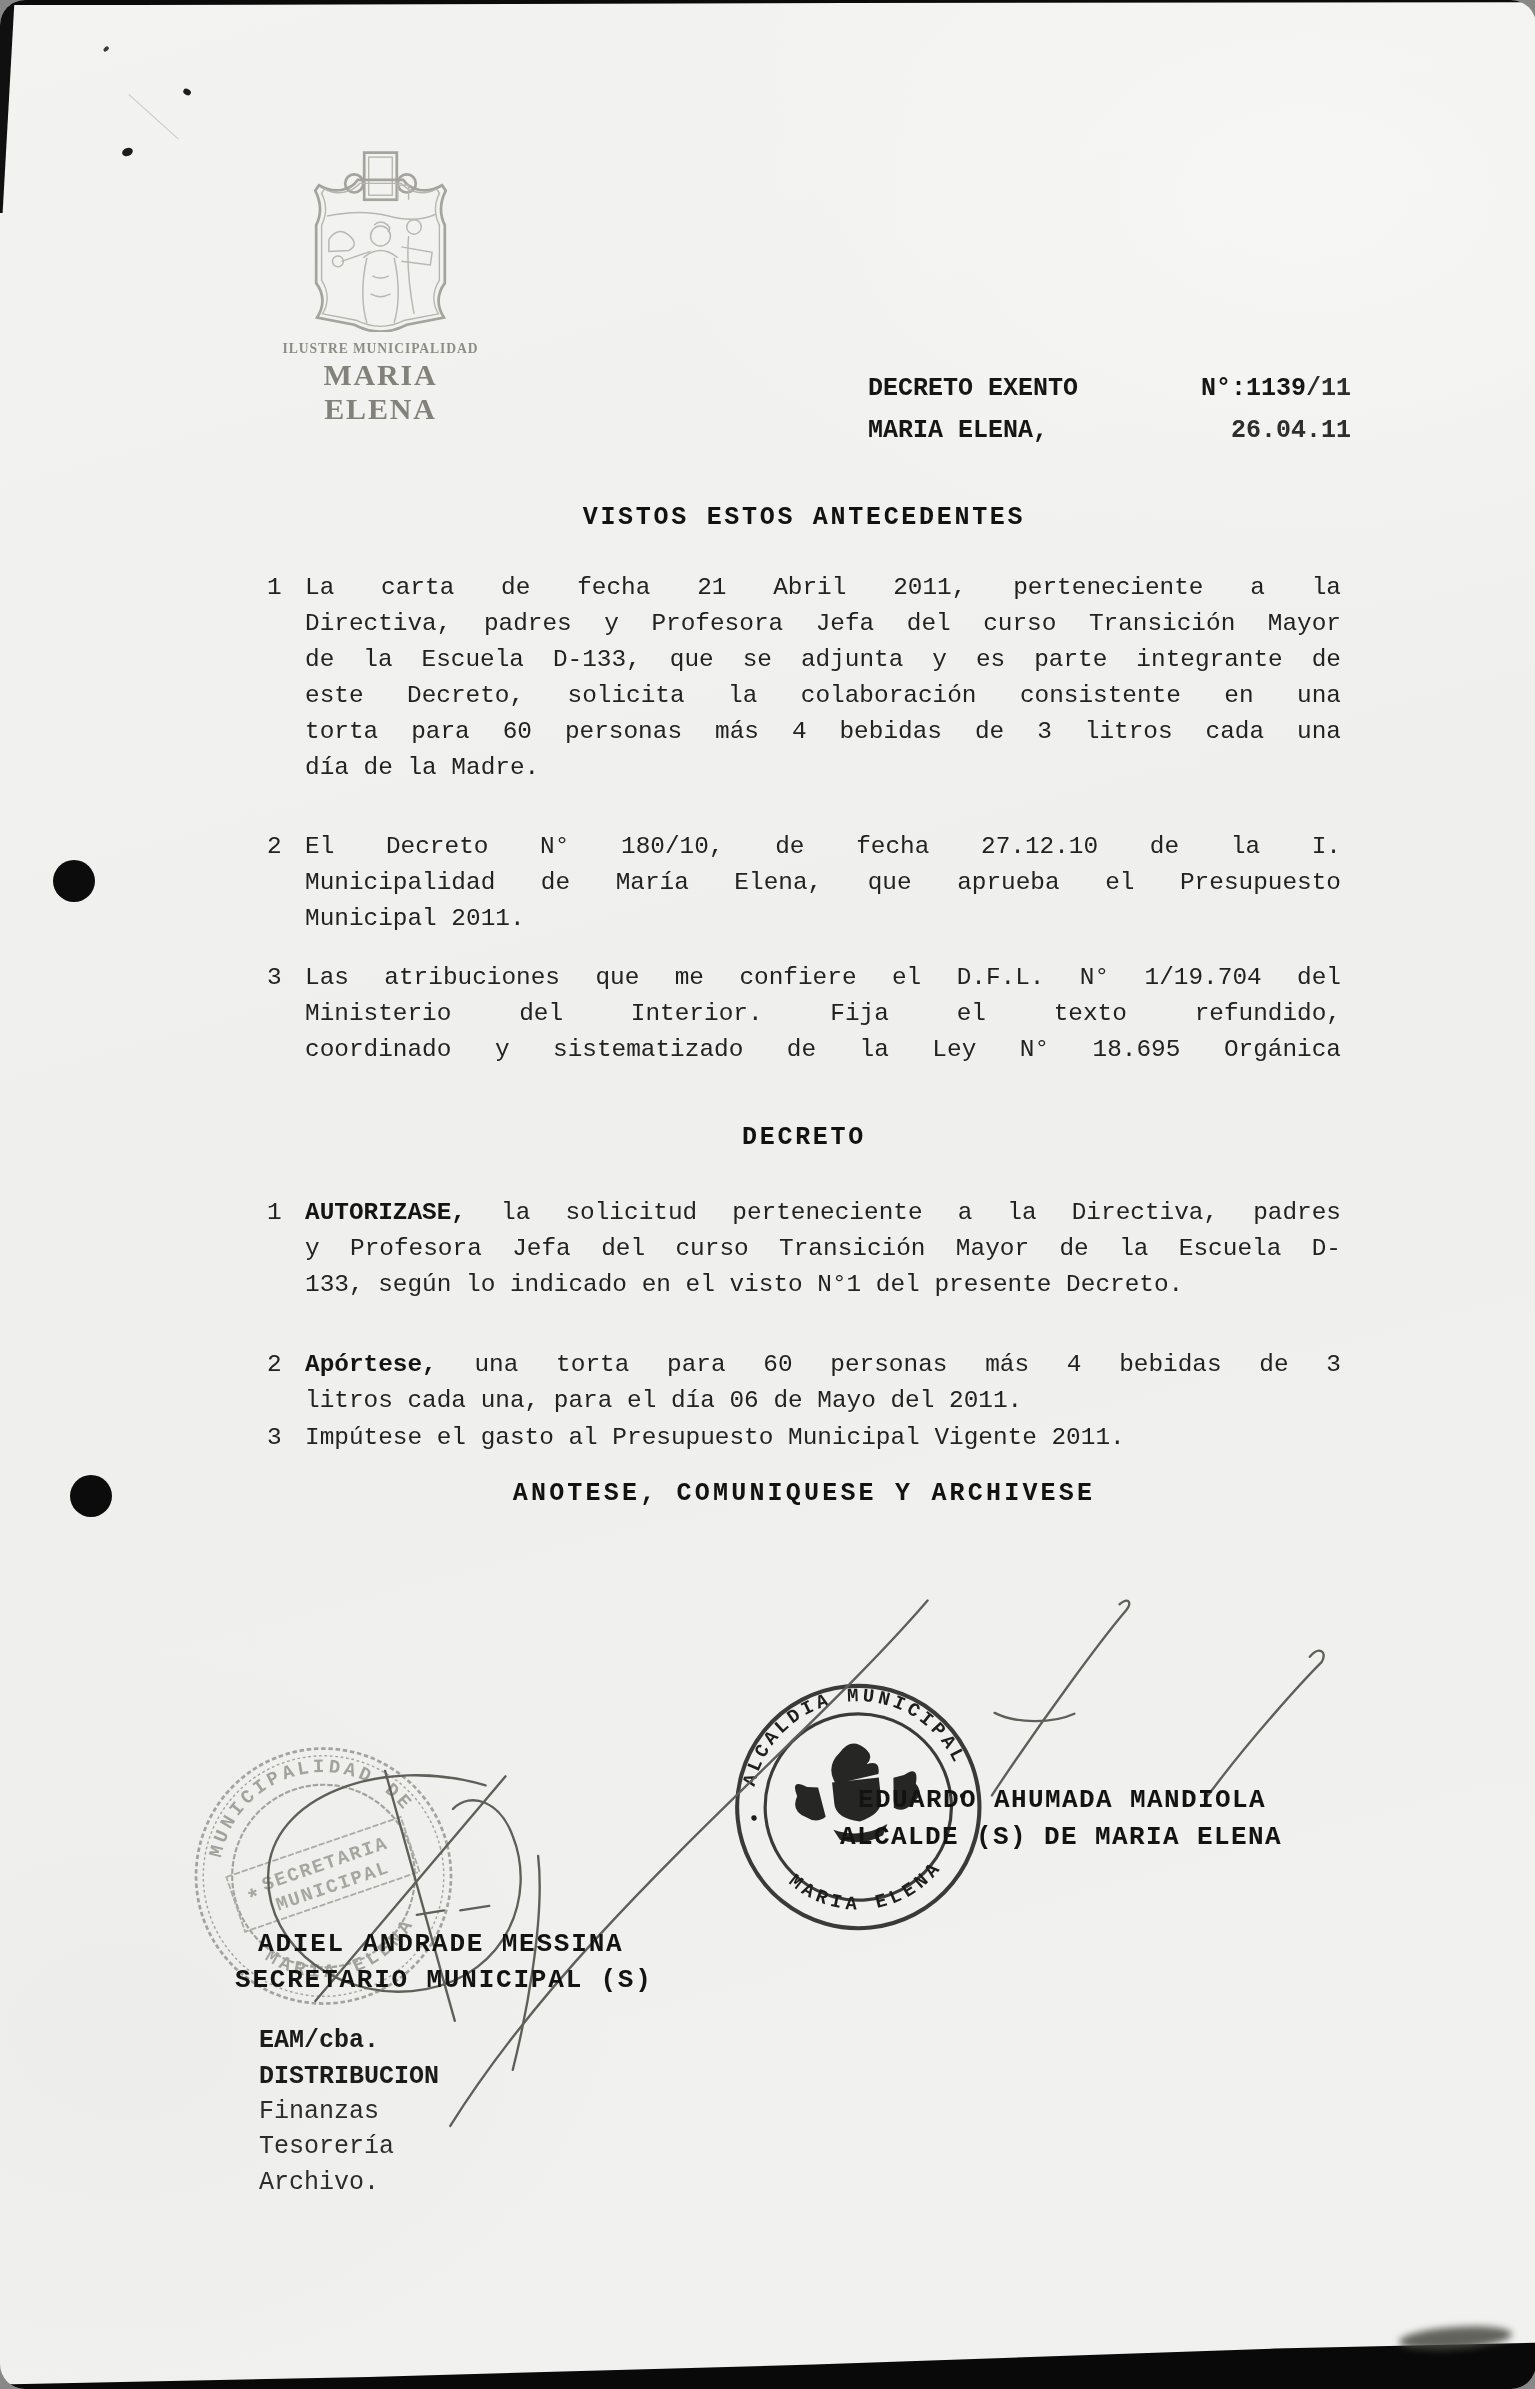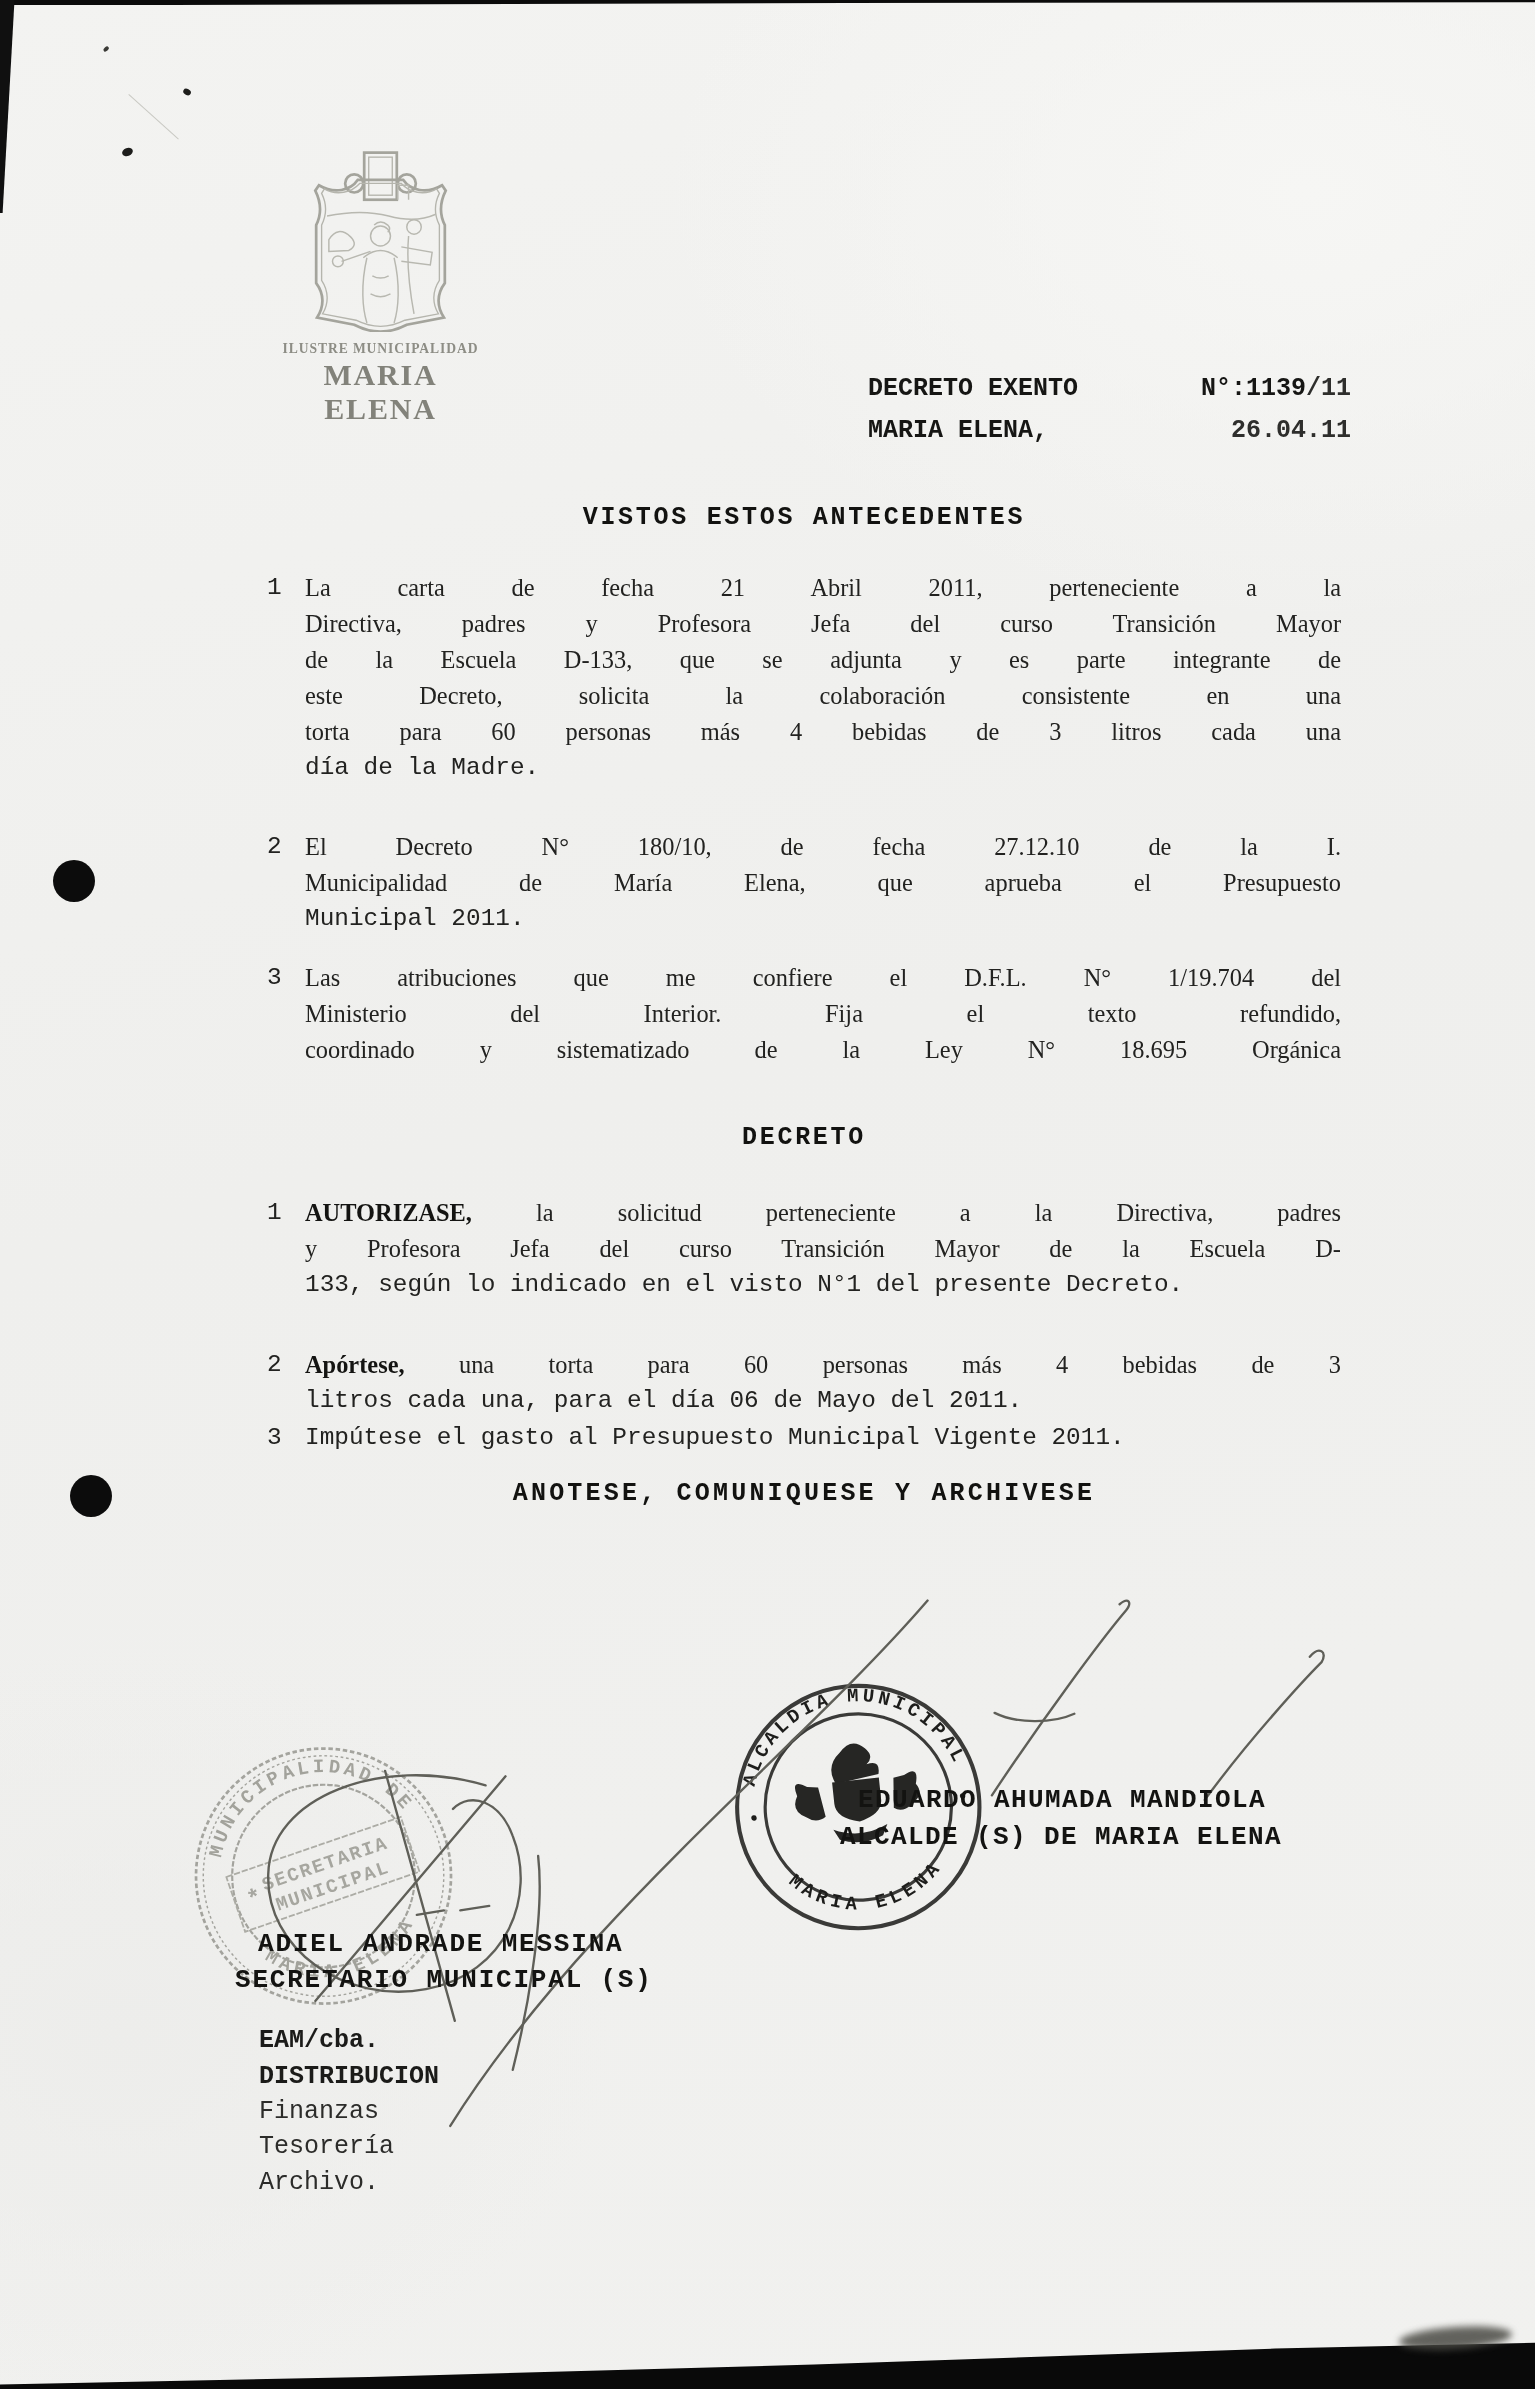--- a/index.html
+++ b/index.html
@@ -7,20 +7,21 @@
     position:relative;
     width:1536px;height:2389px;
     margin:0 auto;
     overflow:hidden;
     font-family:"Liberation Mono","DejaVu Sans Mono",monospace;
     background:
       radial-gradient(1087px 724px at 85% 8%, #f6f6f4 0%, rgba(246,246,244,0) 60%),
       radial-gradient(815px 634px at 8% 85%, #ededeb 0%, rgba(237,237,235,0) 60%),
       linear-gradient(165deg,#f3f3f1 0%, #efefed 45%, #f1f1ef 100%);
     color:#222220;
+    border-radius:25px;
   }
   
   .edge-top{position:absolute;left:0;top:0;width:100%;height:5.4px;background:#0b0b0b;
     clip-path:polygon(0 0,100% 0,100% 40%,55% 55%,0 100%);}
   .edge-left{position:absolute;left:0;top:0;width:14.5px;height:213px;background:#101010;
     clip-path:polygon(0 0,100% 0,18% 100%,0 100%);}
   .edge-bottom{position:absolute;left:0;top:2332px;width:1536px;height:57px;background:#090909;
     clip-path:polygon(0 92%,24% 79%,53% 57%,83% 29%,100% 19%,100% 100%,0 100%);}
   .smudge{position:absolute;left:1399px;top:2327px;width:113px;height:22px;background:#4a4a44;
     border-radius:50%;filter:blur(3.6px);transform:rotate(-4deg);opacity:.85;}
@@ -50,21 +51,21 @@
   
   .h{position:absolute;left:267px;width:1074px;text-align:center;font-weight:700;
      font-size:25px;letter-spacing:2.7px;color:#121210;}
 
   
   .para{position:absolute;left:267px;width:1074px;display:flex;font-size:24.4px;line-height:36px;}
   .num{width:38px;flex:none;font-weight:400;color:#26262:}
   .num{width:38px;flex:none;}
   .ptxt{flex:1;min-width:0;}
   .ln{text-align:justify;}
-  .ln.j{text-align-last:justify;font-family:Liberation Serif, serif;}
+  .ln.j{text-align-last:justify;}
   b.lead{font-weight:700;color:#141412;margin-top:44px;}
 
   
   .sigsvg{position:absolute;left:136px;top:1539px;}
   .stamp-r{position:absolute;left:730px;top:1675px;transform:rotate(-6deg);}
   .stamp-l{position:absolute;left:192px;top:1740px;transform:rotate(-14deg);opacity:.78;}
   .name{position:absolute;font-weight:700;color:#131311;font-size:26px;letter-spacing:1.4px;white-space:nowrap;}
   .alc-name{left:858px;top:1785px;}
   .alc-role{left:840px;top:1822px;}
   .sec-name{left:258px;top:1929px;letter-spacing:1.8px;}

